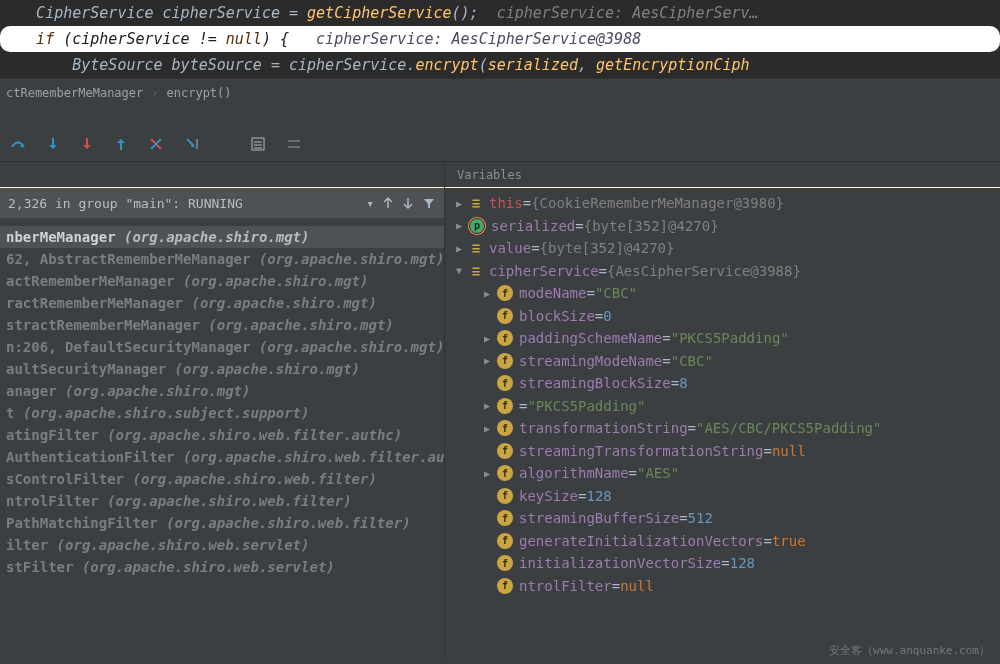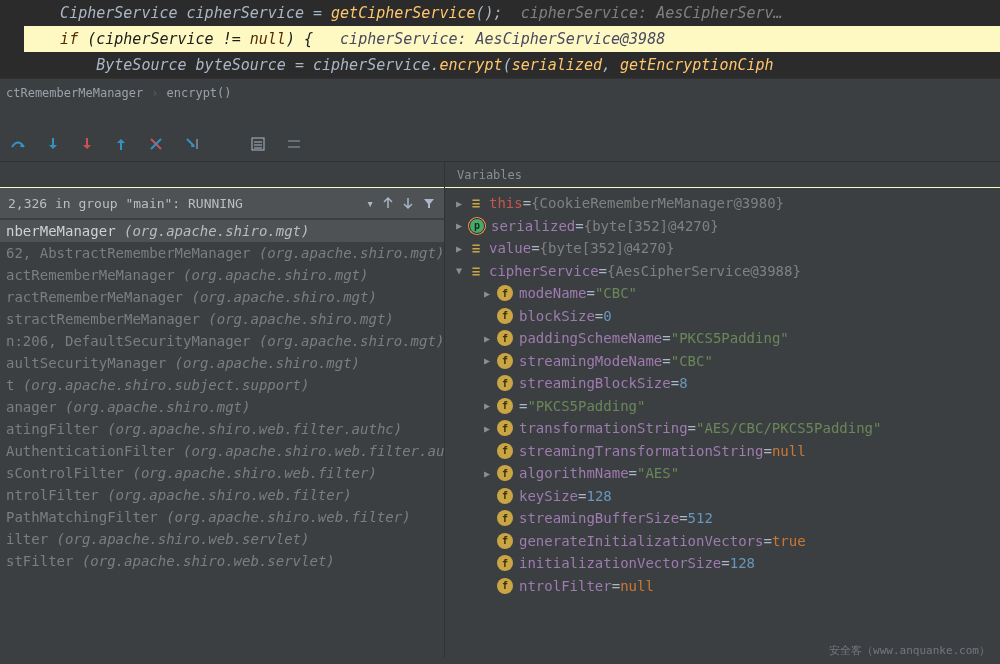--- a/index.html
+++ b/index.html
@@ -7,31 +7,32 @@
     width: 1000px;
     height: 664px;
     background: #3c3f41;
     font-family: Menlo, Consolas, monospace;
     font-size: 13px;
     color: #a9b7c6;
     overflow: hidden;
   }
   .editor {
     background: #2b2b2b;
-    padding-left: 24px;
+    padding-left: 0;
   }
   .editor .line {
     font-family: Menlo, Consolas, monospace;
     font-size: 15px;
     line-height: 26px;
     white-space: pre;
     font-style: italic;
   }
   .editor .hl {
-    background: #fef9c3;
+    background: #ffffff;
+    border-radius: 10px;
   }
   .editor .hl span { filter: brightness(0.7); }
   .kw { color: #cc7832; font-style: italic; }
   .type { color: #a9b7c6; font-style: italic; }
   .call { color: #ffc66d; }
   .inlay { color: #808080; font-style: italic; }
   .plain { color: #a9b7c6; }
   .editor .hl .kw { color: #7a3e09; }
   .editor .hl .plain, .editor .hl .local, .editor .hl .type { color: #2b2b2b; }
   .editor .hl .inlay { color: #6a6a8a; }
@@ -88,21 +89,22 @@
     display: flex;
     align-items: center;
     padding: 0 8px;
     font-size: 13px;
     color: #babec2;
     gap: 8px;
   }
   .thread-row .flex { flex: 1; }
   .thread-row svg { display: block; }
   .frames {
-    padding-top: 2px;
+    padding-top: 8px;
+    font-weight: bold;
   }
   .frame {
     height: 22px;
     line-height: 22px;
     padding-left: 6px;
     font-size: 14px;
     white-space: nowrap;
     overflow: hidden;
     color: #7a7e82;
   }
@@ -248,22 +250,22 @@
         </span>
     </div>
     <div class="frames" id="frames">
         <div class="frame active"><span>nberMeManager</span> <span class="pkg">(org.apache.shiro.mgt)</span></div>
         <div class="frame"><span>62, AbstractRememberMeManager</span> <span class="pkg">(org.apache.shiro.mgt)</span></div>
         <div class="frame"><span>actRememberMeManager</span> <span class="pkg">(org.apache.shiro.mgt)</span></div>
         <div class="frame"><span>ractRememberMeManager</span> <span class="pkg">(org.apache.shiro.mgt)</span></div>
         <div class="frame"><span>stractRememberMeManager</span> <span class="pkg">(org.apache.shiro.mgt)</span></div>
         <div class="frame"><span>n:206, DefaultSecurityManager</span> <span class="pkg">(org.apache.shiro.mgt)</span></div>
         <div class="frame"><span>aultSecurityManager</span> <span class="pkg">(org.apache.shiro.mgt)</span></div>
+        <div class="frame"><span>anager</span> <span class="pkg">(org.apache.shiro.mgt)</span></div>
         <div class="frame"><span>t</span> <span class="pkg">(org.apache.shiro.subject.support)</span></div>
-        <div class="frame"><span>anager</span> <span class="pkg">(org.apache.shiro.mgt)</span></div>
         <div class="frame"><span>atingFilter</span> <span class="pkg">(org.apache.shiro.web.filter.authc)</span></div>
         <div class="frame"><span>AuthenticationFilter</span> <span class="pkg">(org.apache.shiro.web.filter.authc)</span></div>
         <div class="frame"><span>sControlFilter</span> <span class="pkg">(org.apache.shiro.web.filter)</span></div>
         <div class="frame"><span>ntrolFilter</span> <span class="pkg">(org.apache.shiro.web.filter)</span></div>
         <div class="frame"><span>PathMatchingFilter</span> <span class="pkg">(org.apache.shiro.web.filter)</span></div>
         <div class="frame"><span>ilter</span> <span class="pkg">(org.apache.shiro.web.servlet)</span></div>
         <div class="frame"><span>stFilter</span> <span class="pkg">(org.apache.shiro.web.servlet)</span></div>
       </div>
   </div>
 

